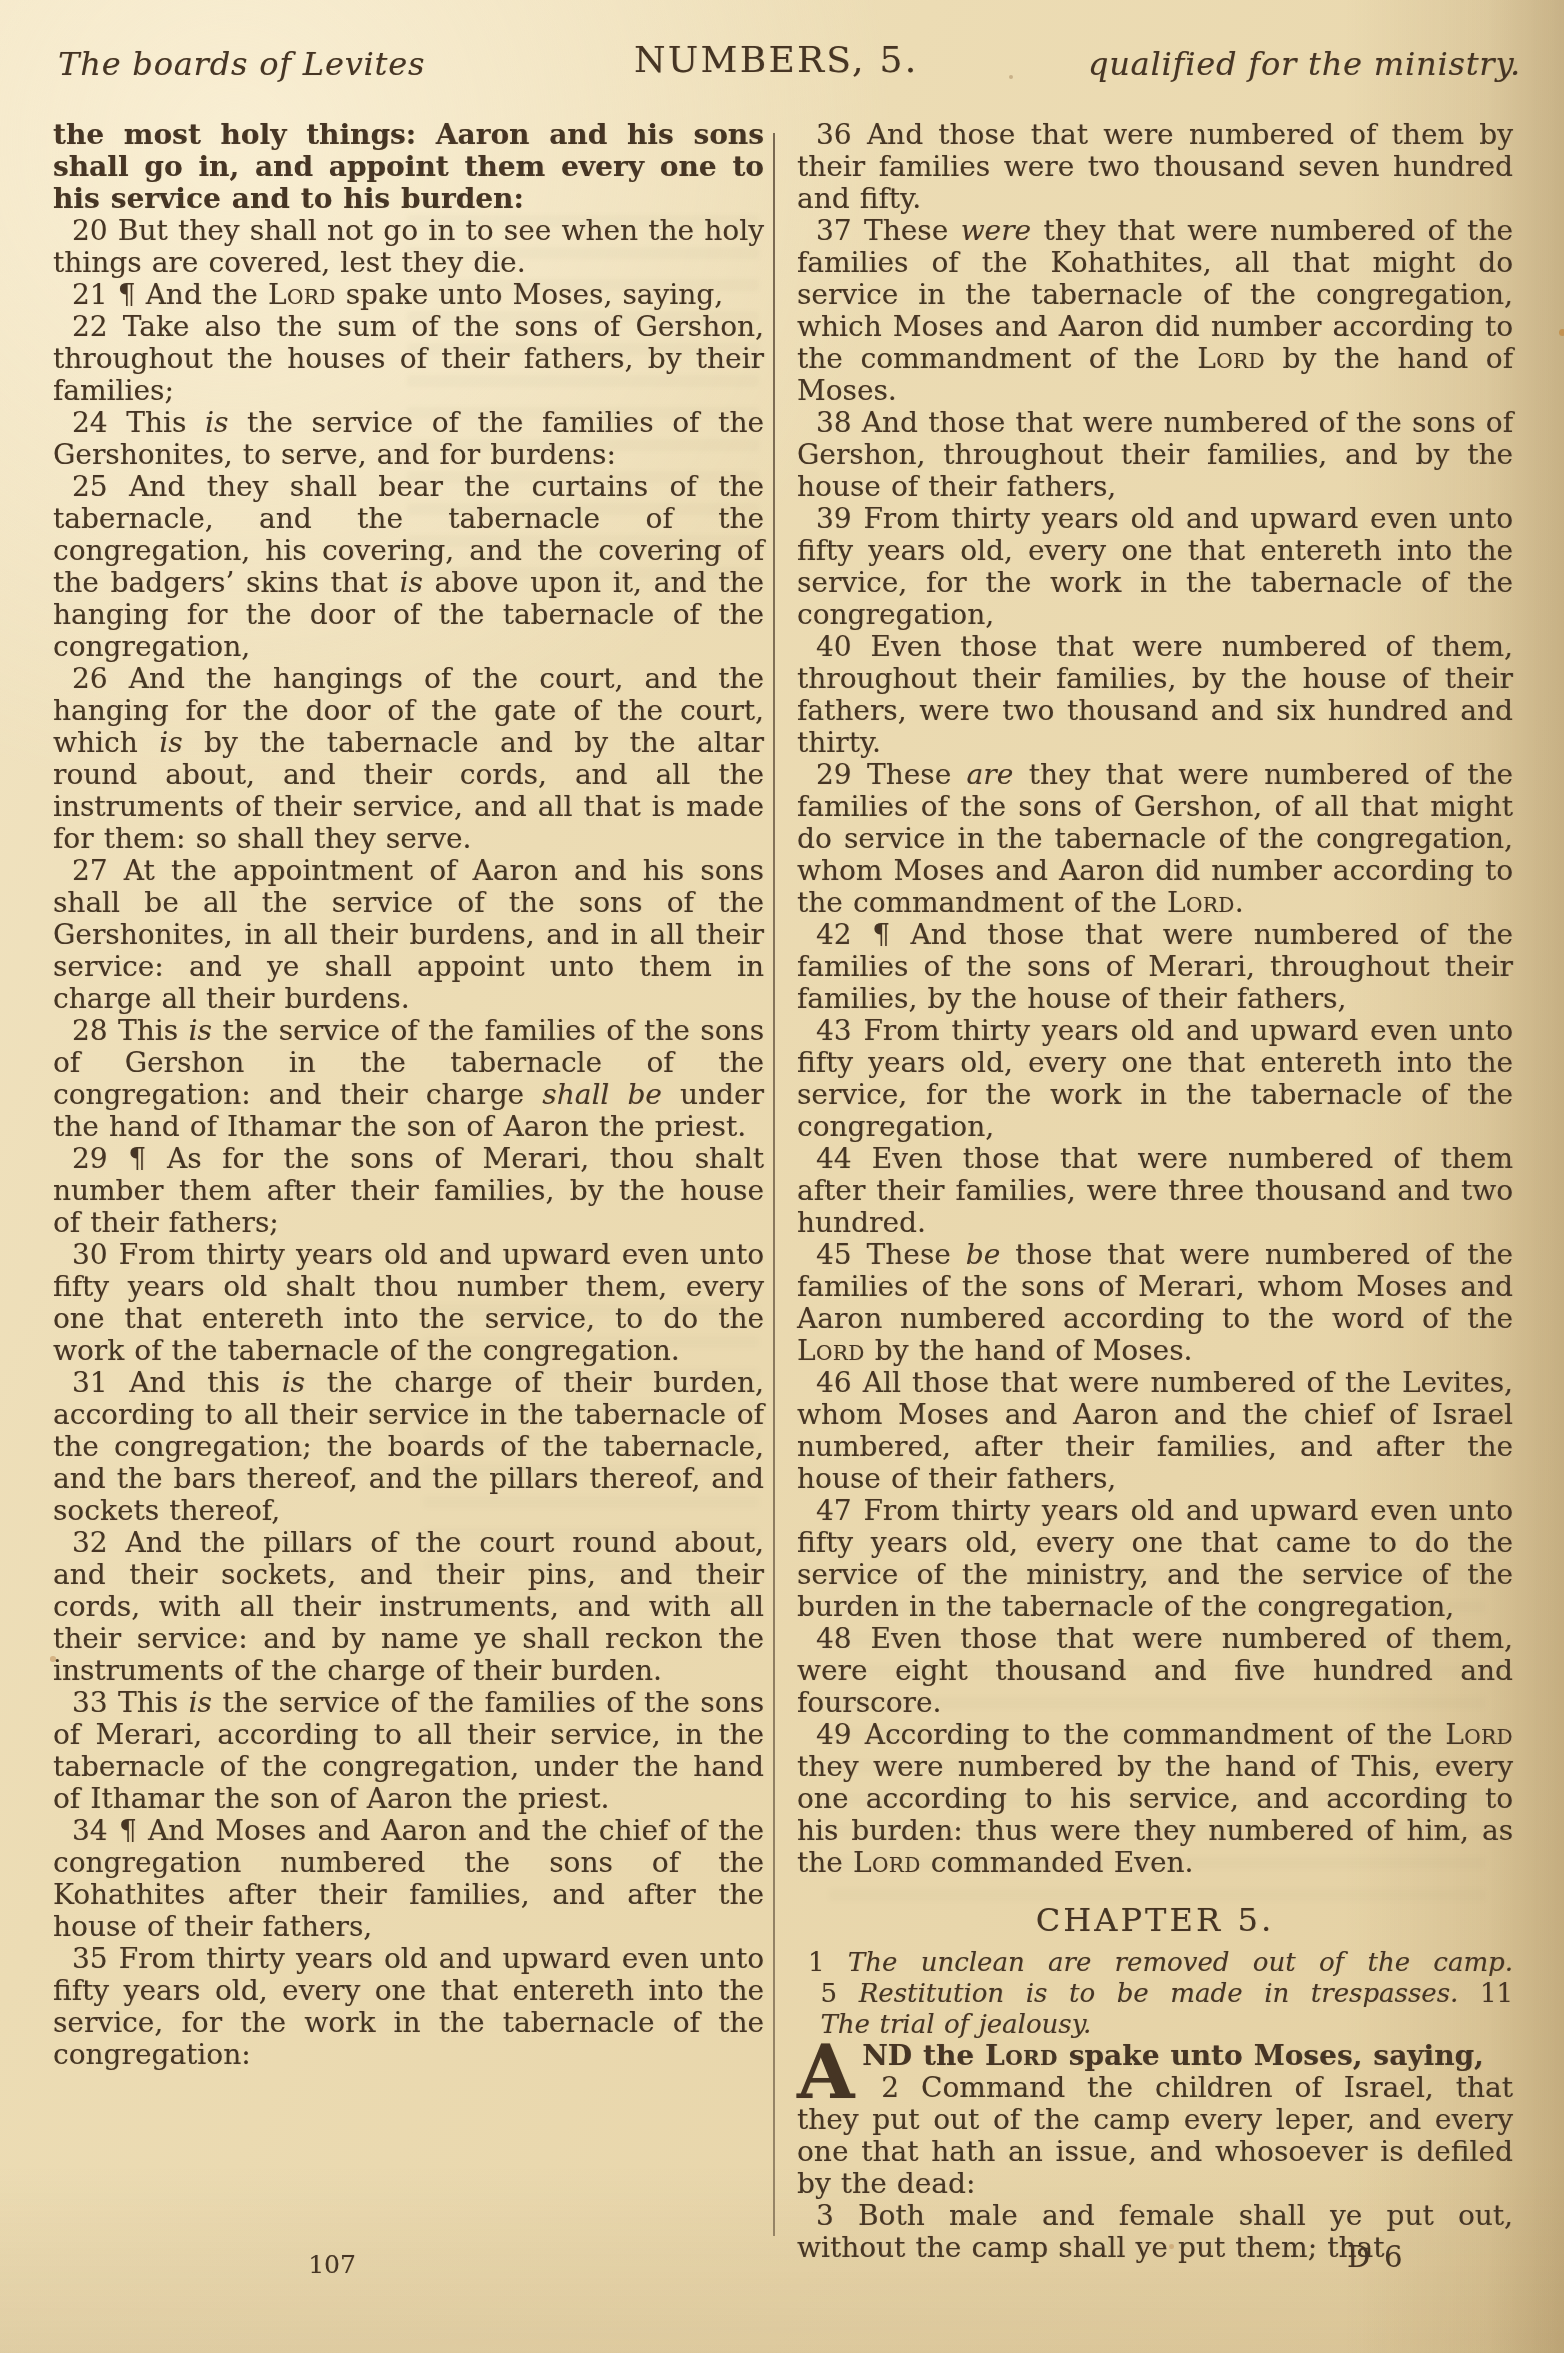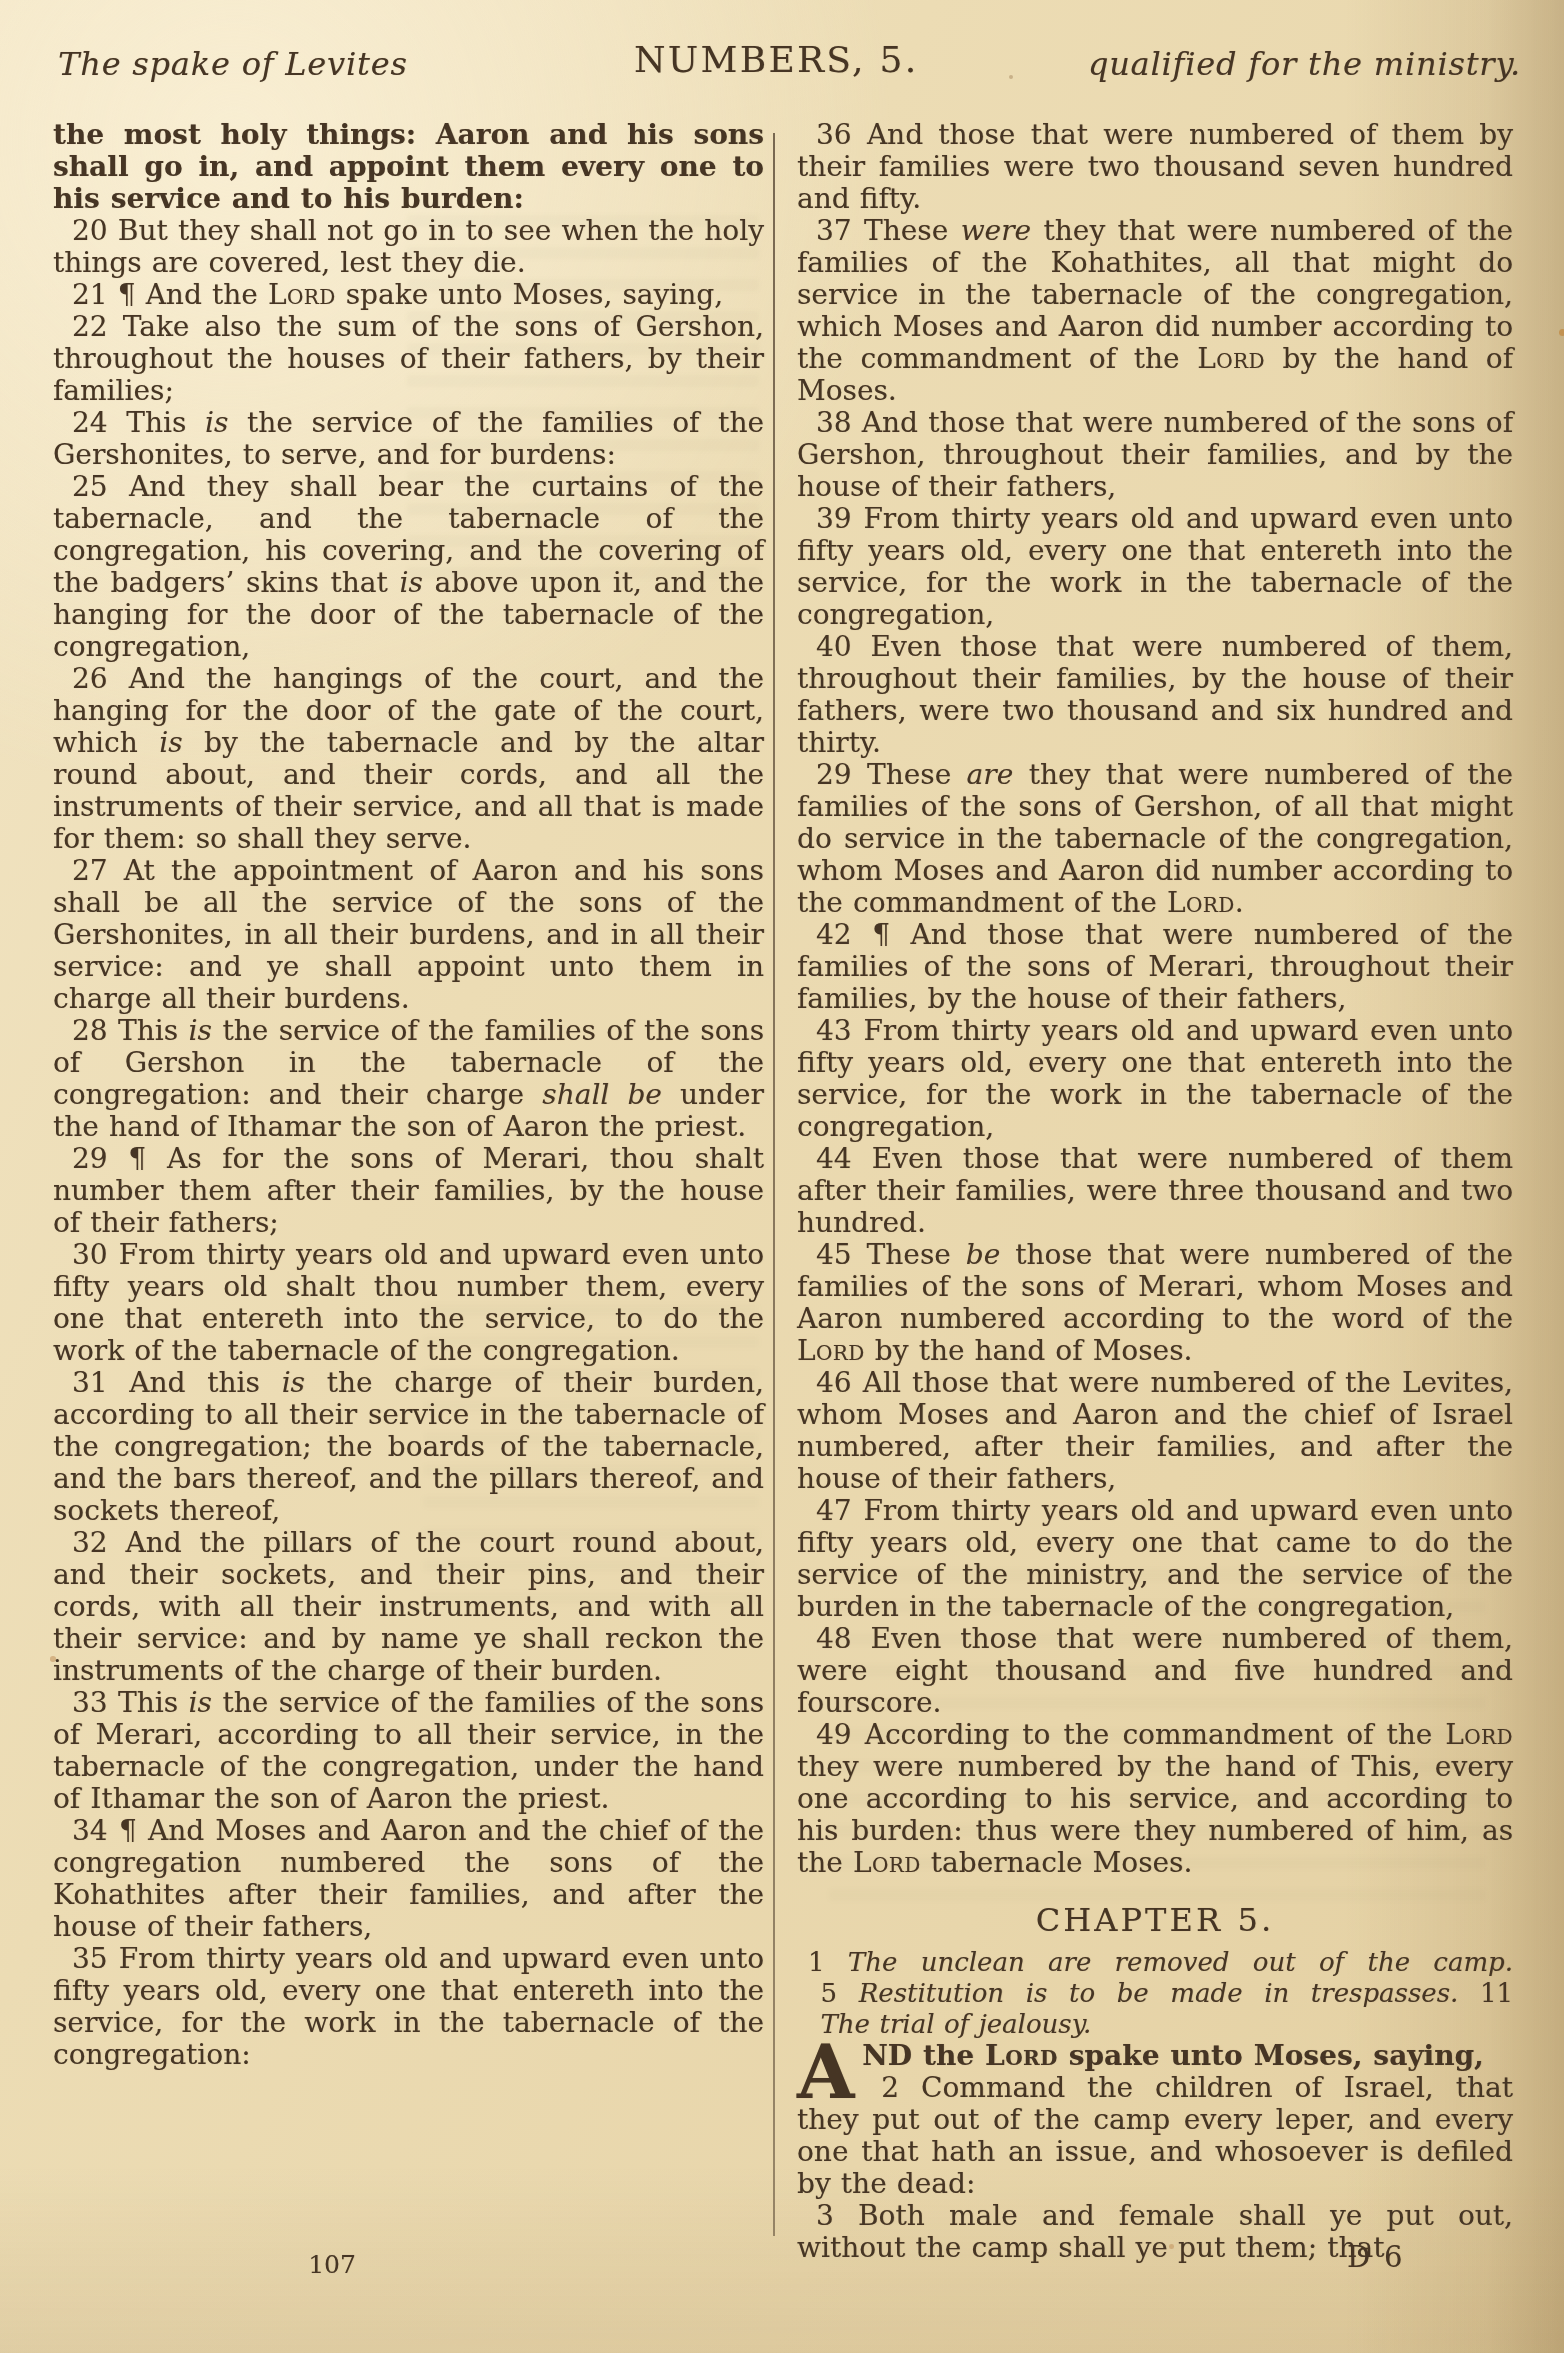--- a/index.html
+++ b/index.html
@@ -66,21 +66,21 @@
 
   <div class="ghost g1"></div>
   <div class="ghost g2"></div>
   <div class="ghost g3"></div>
   <div class="speck s1"></div>
   <div class="speck s2"></div>
   <div class="speck s3"></div>
   <div class="speck s4"></div>
 
   <header class="hdr txt">
-    <span class="h-left">The spake of Levites</span>
+    <span class="h-left">The boards of Levites</span>
     <span class="h-center">NUMBERS, 5.</span>
     <span class="h-right">qualified for the ministry.</span>
   </header>
 
   <div class="colrule"></div>
 
   <div class="col col-left txt">
       <p class="v cont"><span>the most holy things: Aaron and his sons shall go in, and appoint them every one to his service and to his burden:</span></p>
       <p class="v"><span>20 But they shall not go in to see when the holy things are covered, lest they die.</span></p>
       <p class="v"><span>21 ¶ And the </span><span class="sc">Lord</span><span> spake unto Moses, saying,</span></p>
@@ -107,21 +107,21 @@
         <p class="v"><span>39 From thirty years old and upward even unto fifty years old, every one that entereth into the service, for the work in the tabernacle of the congregation,</span></p>
         <p class="v"><span>40 Even those that were numbered of them, throughout their families, by the house of their fathers, were two thousand and six hundred and thirty.</span></p>
         <p class="v"><span>29 These </span><span class="it">are</span><span> they that were numbered of the families of the sons of Gershon, of all that might do service in the tabernacle of the congregation, whom Moses and Aaron did number according to the commandment of the </span><span class="sc">Lord</span><span>.</span></p>
         <p class="v"><span>42 ¶ And those that were numbered of the families of the sons of Merari, throughout their families, by the house of their fathers,</span></p>
         <p class="v"><span>43 From thirty years old and upward even unto fifty years old, every one that entereth into the service, for the work in the tabernacle of the congregation,</span></p>
         <p class="v"><span>44 Even those that were numbered of them after their families, were three thousand and two hundred.</span></p>
         <p class="v"><span>45 These </span><span class="it">be</span><span> those that were numbered of the families of the sons of Merari, whom Moses and Aaron numbered according to the word of the </span><span class="sc">Lord</span><span> by the hand of Moses.</span></p>
         <p class="v"><span>46 All those that were numbered of the Levites, whom Moses and Aaron and the chief of Israel numbered, after their families, and after the house of their fathers,</span></p>
         <p class="v"><span>47 From thirty years old and upward even unto fifty years old, every one that came to do the service of the ministry, and the service of the burden in the tabernacle of the congregation,</span></p>
         <p class="v"><span>48 Even those that were numbered of them, were eight thousand and five hundred and fourscore.</span></p>
-        <p class="v"><span>49 According to the commandment of the </span><span class="sc">Lord</span><span> they were numbered by the hand of This, every one according to his service, and according to his burden: thus were they numbered of him, as the </span><span class="sc">Lord</span><span> tabernacle Moses.</span></p>
+        <p class="v"><span>49 According to the commandment of the </span><span class="sc">Lord</span><span> they were numbered by the hand of This, every one according to his service, and according to his burden: thus were they numbered of him, as the </span><span class="sc">Lord</span><span> commanded Even.</span></p>
       </div>
     <h2 class="chapter-title">CHAPTER 5.</h2>
     <div class="summary">
         <div class="sumline first"><span>1 </span><span class="it">The unclean are removed out of the camp.</span></div>
         <div class="sumline"><span>5 </span><span class="it">Restitution is to be made in trespasses.</span><span> 11</span></div>
         <div class="sumline sumlast"><span class="it">The trial of jealousy.</span></div>
       </div>
     <div class="chapter-body">
         <p class="v cont"><span class="dropcap">A</span><span>ND the </span><span class="sc">Lord</span><span> spake unto Moses, saying,</span></p>
         <p class="v"><span>2 Command the children of Israel, that they put out of the camp every leper, and every one that hath an issue, and whosoever is defiled by the dead:</span></p>

